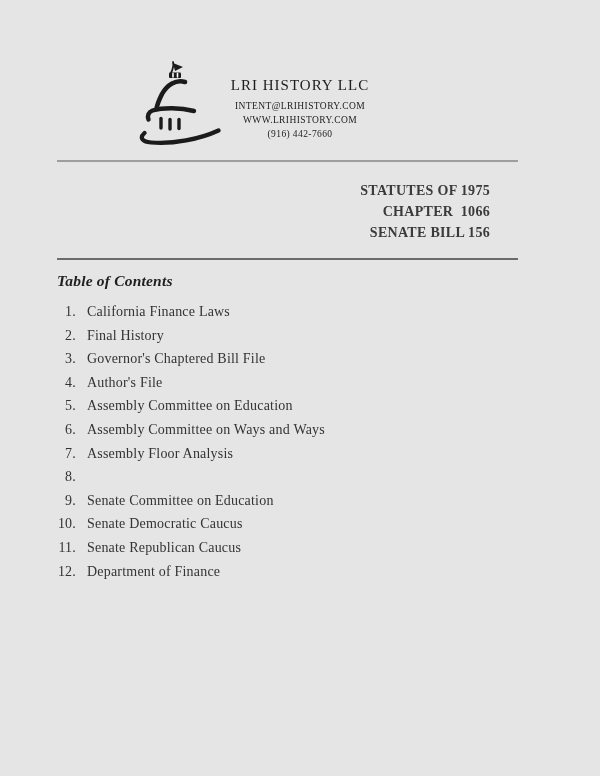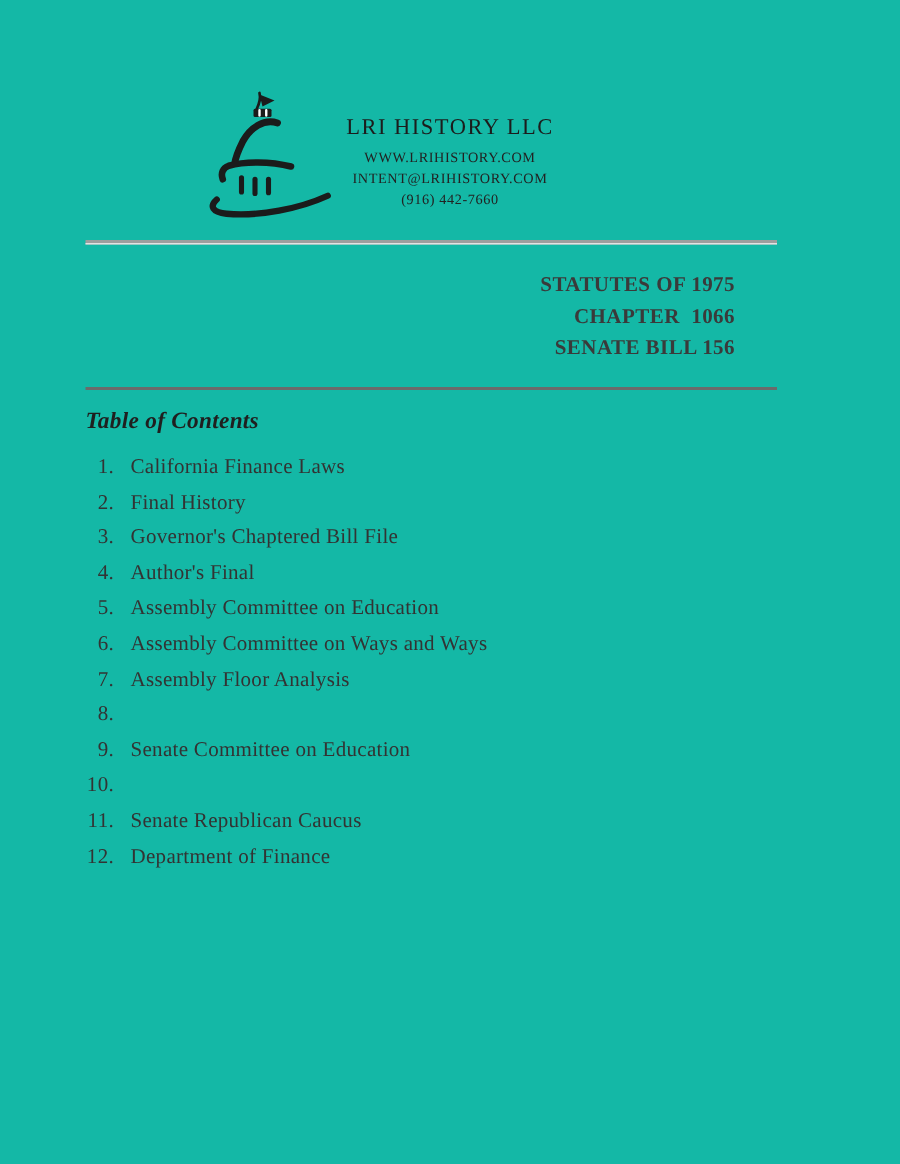--- a/index.html
+++ b/index.html
@@ -1,20 +1,20 @@
 <!DOCTYPE html>
 <html><head>
 <meta charset="utf-8">
 <style>
   html, body { margin: 0; padding: 0; background: #ffffff; }
   .page {
     position: relative;
     width: 600px;
     height: 776px;
-    background: #14b8a6;
+    background: #e5e5e5;
     font-family: "Liberation Serif", serif;
     color: #2f2f2f;
     overflow: hidden;
   }
 
   
   .logo {
     position: absolute;
     left: 138px;
     top: 60px;
@@ -133,22 +133,22 @@
       <path d="M32 59.5 V69" stroke-width="3.4"></path>
       <path d="M41 59.5 V68.5" stroke-width="3.4"></path>
 
       <path d="M6.5 73 C1.5 77.5 3.5 81.5 13 82.5 C35 84.5 62 79 80.5 70.5" stroke-width="4.2"></path>
     </g>
   </svg>
 
   <div class="header-text">
     <div class="company-name">LRI HISTORY LLC</div>
     <div class="contact-lines">
+      <div>INTENT@LRIHISTORY.COM</div>
       <div>WWW.LRIHISTORY.COM</div>
-      <div>INTENT@LRIHISTORY.COM</div>
       <div>(916) 442-7660</div>
     </div>
   </div>
 
   <div class="divider-1"></div>
 
   <div class="reference">
     <div>STATUTES OF 1975</div>
     <div>CHAPTER  1066</div>
     <div>SENATE BILL 156</div>
@@ -166,21 +166,21 @@
     <li>
       <span class="toc-num">2.</span>
       <span>Final History</span>
     </li>
     <li>
       <span class="toc-num">3.</span>
       <span>Governor's Chaptered Bill File</span>
     </li>
     <li>
       <span class="toc-num">4.</span>
-      <span>Author's Final</span>
+      <span>Author's File</span>
     </li>
     <li>
       <span class="toc-num">5.</span>
       <span>Assembly Committee on Education</span>
     </li>
     <li>
       <span class="toc-num">6.</span>
       <span>Assembly Committee on Ways and Ways</span>
     </li>
     <li>
@@ -189,20 +189,21 @@
     </li>
     <li>
       <span class="toc-num">8.</span>
     </li>
     <li>
       <span class="toc-num">9.</span>
       <span>Senate Committee on Education</span>
     </li>
     <li>
       <span class="toc-num">10.</span>
+      <span>Senate Democratic Caucus</span>
     </li>
     <li>
       <span class="toc-num">11.</span>
       <span>Senate Republican Caucus</span>
     </li>
     <li>
       <span class="toc-num">12.</span>
       <span>Department of Finance</span>
     </li>
   </ol>

